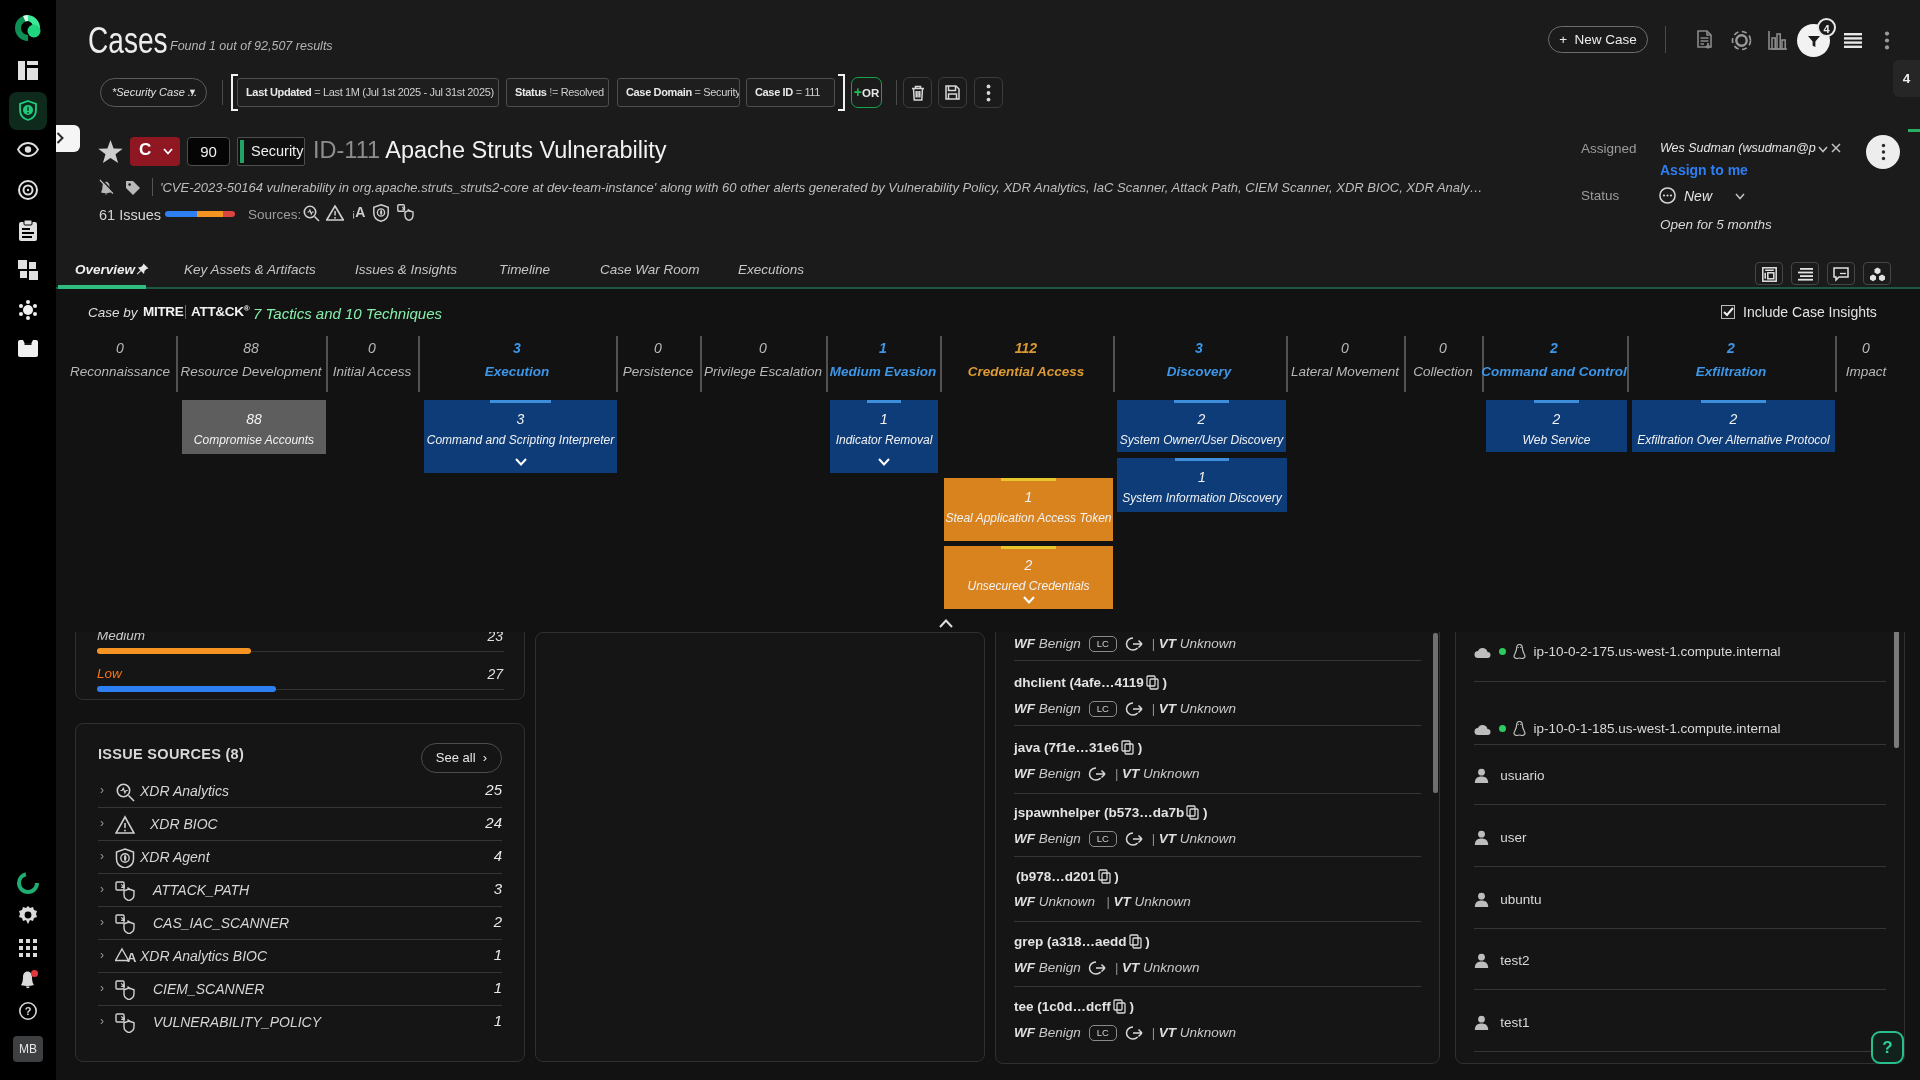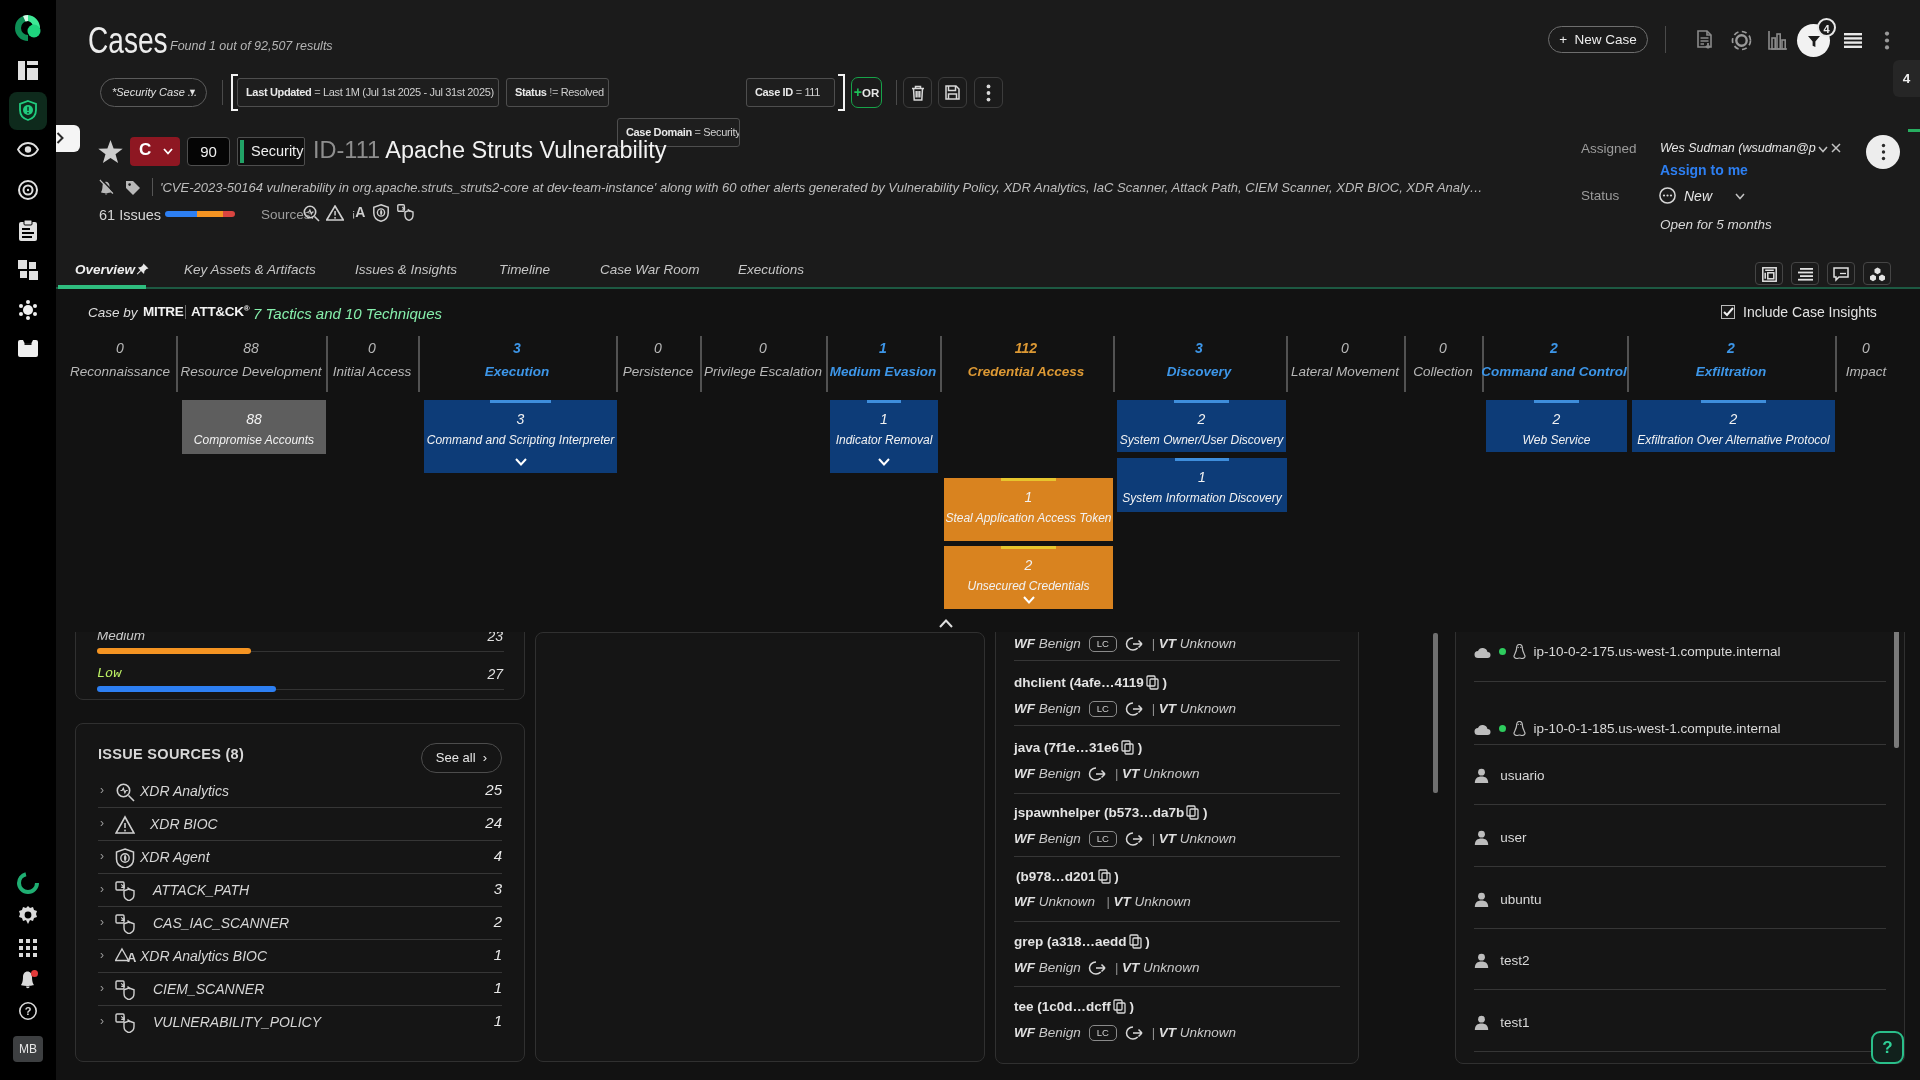--- a/index.html
+++ b/index.html
@@ -178,21 +178,21 @@
           <circle cx="3" cy="16.4" r="2.1"></circle>
         </g>
       </svg>
   </div>
   <div id="filterrow">
     <div class="ab it" style="left:100px;top:78px;width:107px;height:29px;border:1px solid #5b5b5b;border-radius:15px;color:#e2e2e2;font-size:11px;line-height:27px;padding-left:11px;white-space:nowrap;overflow:hidden;">*Security Case ...<span style="position:absolute;right:9px;top:0;font-size:9px;font-style:normal;">▼</span></div>
     <div class="ab" style="left:222px;top:80px;width:1px;height:25px;background:#4a4a4a;"></div>
     <div class="ab" style="left:231px;top:74px;width:7px;height:37px;border:2.5px solid #f2f2f2;border-right:none;"></div>
     <div class="chip" style="left:237px;width:262px;"><b>Last Updated</b> <span style="color:#9f9f9f;">=</span> Last 1M (Jul 1st 2025 - Jul 31st 2025)</div>
     <div class="chip" style="left:506px;width:103px;"><b>Status</b> <span style="color:#9f9f9f;">!=</span> Resolved</div>
-    <div class="chip" style="left:617px;width:123px;margin-top:40px;"><b>Case Domain</b> <span style="color:#9f9f9f;">=</span> Security</div>
+    <div class="chip" style="left:617px;width:123px;"><b>Case Domain</b> <span style="color:#9f9f9f;">=</span> Security</div>
     <div class="chip" style="left:746px;width:89px;"><b>Case ID</b> <span style="color:#9f9f9f;">=</span> 111</div>
     <div class="ab" style="left:838px;top:74px;width:7px;height:37px;border:2.5px solid #f2f2f2;border-left:none;"></div>
     <div class="ab" style="left:851px;top:77px;width:31px;height:31px;border:1.5px solid #17a349;border-radius:7px;font-size:11.5px;font-weight:bold;color:#e8e8e8;text-align:center;line-height:29px;"><span style="color:#1fbf58;font-size:14px;">+</span>OR</div>
     <div class="ab" style="left:896px;top:80px;width:1px;height:25px;background:#4a4a4a;"></div>
     <div class="sqbtn" style="left:903px;">
         <svg style="margin:7px auto 0;" width="14" height="16" viewBox="0 0 14 16">
           <g stroke="#d8d8d8" stroke-width="1.5" fill="none">
             <path d="M1 3.5 H13 M4.5 3.5 V1.5 H9.5 V3.5"></path>
             <path d="M2.5 3.5 L3.2 15 H10.8 L11.5 3.5"></path>
             <path d="M5.2 6 V12.5 M7 6 V12.5 M8.8 6 V12.5"></path>
@@ -242,21 +242,21 @@
         <circle cx="4.6" cy="4.6" r="1.3" fill="#1b1b1b"></circle>
       </svg>
     <div class="ab" style="left:152px;top:178px;width:1px;height:18px;background:#555;"></div>
     <div class="ab it" style="left:160px;top:180px;font-size:13px;color:#bdbdbd;white-space:nowrap;width:1325px;overflow:hidden;">'CVE-2023-50164 vulnerability in org.apache.struts_struts2-core at dev-team-instance' along with 60 other alerts generated by Vulnerability Policy, XDR Analytics, IaC Scanner, Attack Path, CIEM Scanner, XDR BIOC, XDR Analy…</div>
     <div class="ab" style="left:99px;top:207px;font-size:14.5px;color:#d6d6d6;">61 Issues</div>
     <div class="ab" style="left:165px;top:211px;width:70px;height:6px;border-radius:3px;overflow:hidden;">
         <span class="ab" style="left:0;width:32px;height:6px;background:#2d7ff2;"></span>
         <span class="ab" style="left:32px;width:26px;height:6px;background:#f59422;"></span>
         <span class="ab" style="left:58px;width:12px;height:6px;background:#d94540;"></span>
       </div>
-    <div class="ab" style="left:261px;top:207px;font-size:13.5px;color:#9e9e9e;">Sources:</div>
+    <div class="ab" style="left:248px;top:207px;font-size:13.5px;color:#9e9e9e;">Sources:</div>
     <svg class="ab" style="left:303px;top:205px;" width="17" height="17" viewBox="0 0 17 17">
         <g stroke="#cfcfcf" stroke-width="1.6" fill="none">
           <circle cx="7" cy="7" r="5.7"></circle>
           <path d="M11.5 11.5 L16 16"></path>
           <path d="M4.5 7 h1.4 l1-2 1.4 4 1-2 h1.4" stroke-width="1.1"></path>
         </g>
       </svg>
     <svg class="ab" style="left:326px;top:205px;" width="18" height="16" viewBox="0 0 18 16">
         <path d="M9 1 L17.3 15 H0.7 Z" fill="none" stroke="#cfcfcf" stroke-width="1.6"></path>
         <rect x="8.3" y="6" width="1.5" height="4.5" fill="#cfcfcf"></rect>
@@ -493,21 +493,21 @@
     <svg class="ab" style="left:883px;bottom:4px;" width="14" height="9" viewBox="0 0 14 9">
         <path d="M1 8 L7 1.5 L13 8" stroke="#ddd" stroke-width="2" fill="none"></path>
       </svg>
   </div>
   <div id="bottom" class="ab" style="left:56px;top:632px;width:1864px;height:448px;background:#121212;overflow:hidden;">
     <div class="card" style="left:19px;top:-60px;width:450px;height:128px;">
       <div class="ab it" style="left:21px;top:55px;font-size:13.5px;color:#c9c9c9;">Medium</div>
       <div class="ab it" style="right:21px;top:55px;font-size:14px;color:#e0e0e0;">23</div>
       <div class="ab" style="left:21px;top:78px;width:407px;height:1px;background:#333;"></div>
       <div class="ab" style="left:21px;top:75px;width:154px;height:6px;border-radius:3px;background:#f59422;"></div>
-      <div class="ab it" style="left:21px;top:93px;font-size:13.5px;color:#bef264;font-family:Liberation Mono, monospace;">Low</div>
+      <div class="ab it" style="left:21px;top:93px;font-size:13.5px;color:#f97316;">Low</div>
       <div class="ab it" style="right:21px;top:93px;font-size:14px;color:#e0e0e0;">27</div>
       <div class="ab" style="left:21px;top:116px;width:407px;height:1px;background:#333;"></div>
       <div class="ab" style="left:21px;top:113px;width:179px;height:6px;border-radius:3px;background:#2d7ff2;"></div>
     </div>
     <div class="card" style="left:19px;top:91px;width:450px;height:339px;">
       <div class="ab bd" style="left:22px;top:22px;font-size:14.5px;color:#d8d8d8;letter-spacing:0.3px;">ISSUE SOURCES (8)</div>
       <div class="ab" style="right:22px;top:19px;width:81px;height:30px;border:1px solid #4c4c4c;border-radius:15px;color:#e5e5e5;font-size:13px;text-align:center;line-height:28px;">See all &nbsp;›</div>
       <div class="isrow" style="top:51px;">
           <span class="chev">›</span>
           <svg class="icon" viewBox="0 0 20 20">
@@ -603,21 +603,21 @@
               <path d="M6.2 3.4 l3 3 M9.2 3.4 v3 h-3" stroke-width="1.1"></path>
               <path d="M12.5 6.5 L15 9"></path>
             </g>
             <path d="M14 8 L19 9.8 V13.6 C19 17 16.5 19 14 19.7 C11.5 19 9 17 9 13.6 V9.8 Z" fill="none" stroke="#cfcfcf" stroke-width="1.4"></path>
           </svg>
           <span class="nm" style="left:55px;">VULNERABILITY_POLICY</span>
           <span class="num">1</span>
         </div>
     </div>
     <div class="card" style="left:479px;top:0px;width:450px;height:430px;"></div>
-    <div class="card prow" style="left:939px;top:-20px;width:364px;height:452px;">
+    <div class="card prow" style="left:939px;top:-20px;width:445px;height:452px;">
       <div class="ab wfline" style="left:18px;top:22px;"><b>WF</b> Benign<span class="lc">LC</span><svg style="display:inline-block;vertical-align:-4px;" width="19" height="17" viewBox="0 0 19 17">
             <g stroke="#d8d8d8" stroke-width="1.5" fill="none">
               <path d="M8 3 C4 3 1.5 6 1.5 9 C1.5 12.5 4.5 15 8 15 C10 15 11.5 14.2 12.7 13"></path>
               <path d="M8 9 L17 9 M17 9 L13.5 5.5 M17 9 L13.5 12.5"></path>
             </g>
           </svg>&nbsp;&nbsp;<span style="color:#8d8d8d;">|</span> <b>VT</b> Unknown</div>
       <div class="sep" style="top:47px;left:18px;right:18px;"></div>
       <div class="ab pname" style="left:18px;top:62px;">dhclient (4afe…4119<svg style="display:inline-block;vertical-align:-3px;margin-left:2px;" width="13" height="15" viewBox="0 0 13 15">
             <g stroke="#d8d8d8" stroke-width="1.3" fill="none">
               <rect x="1" y="1" width="8" height="10" rx="1"></rect>

